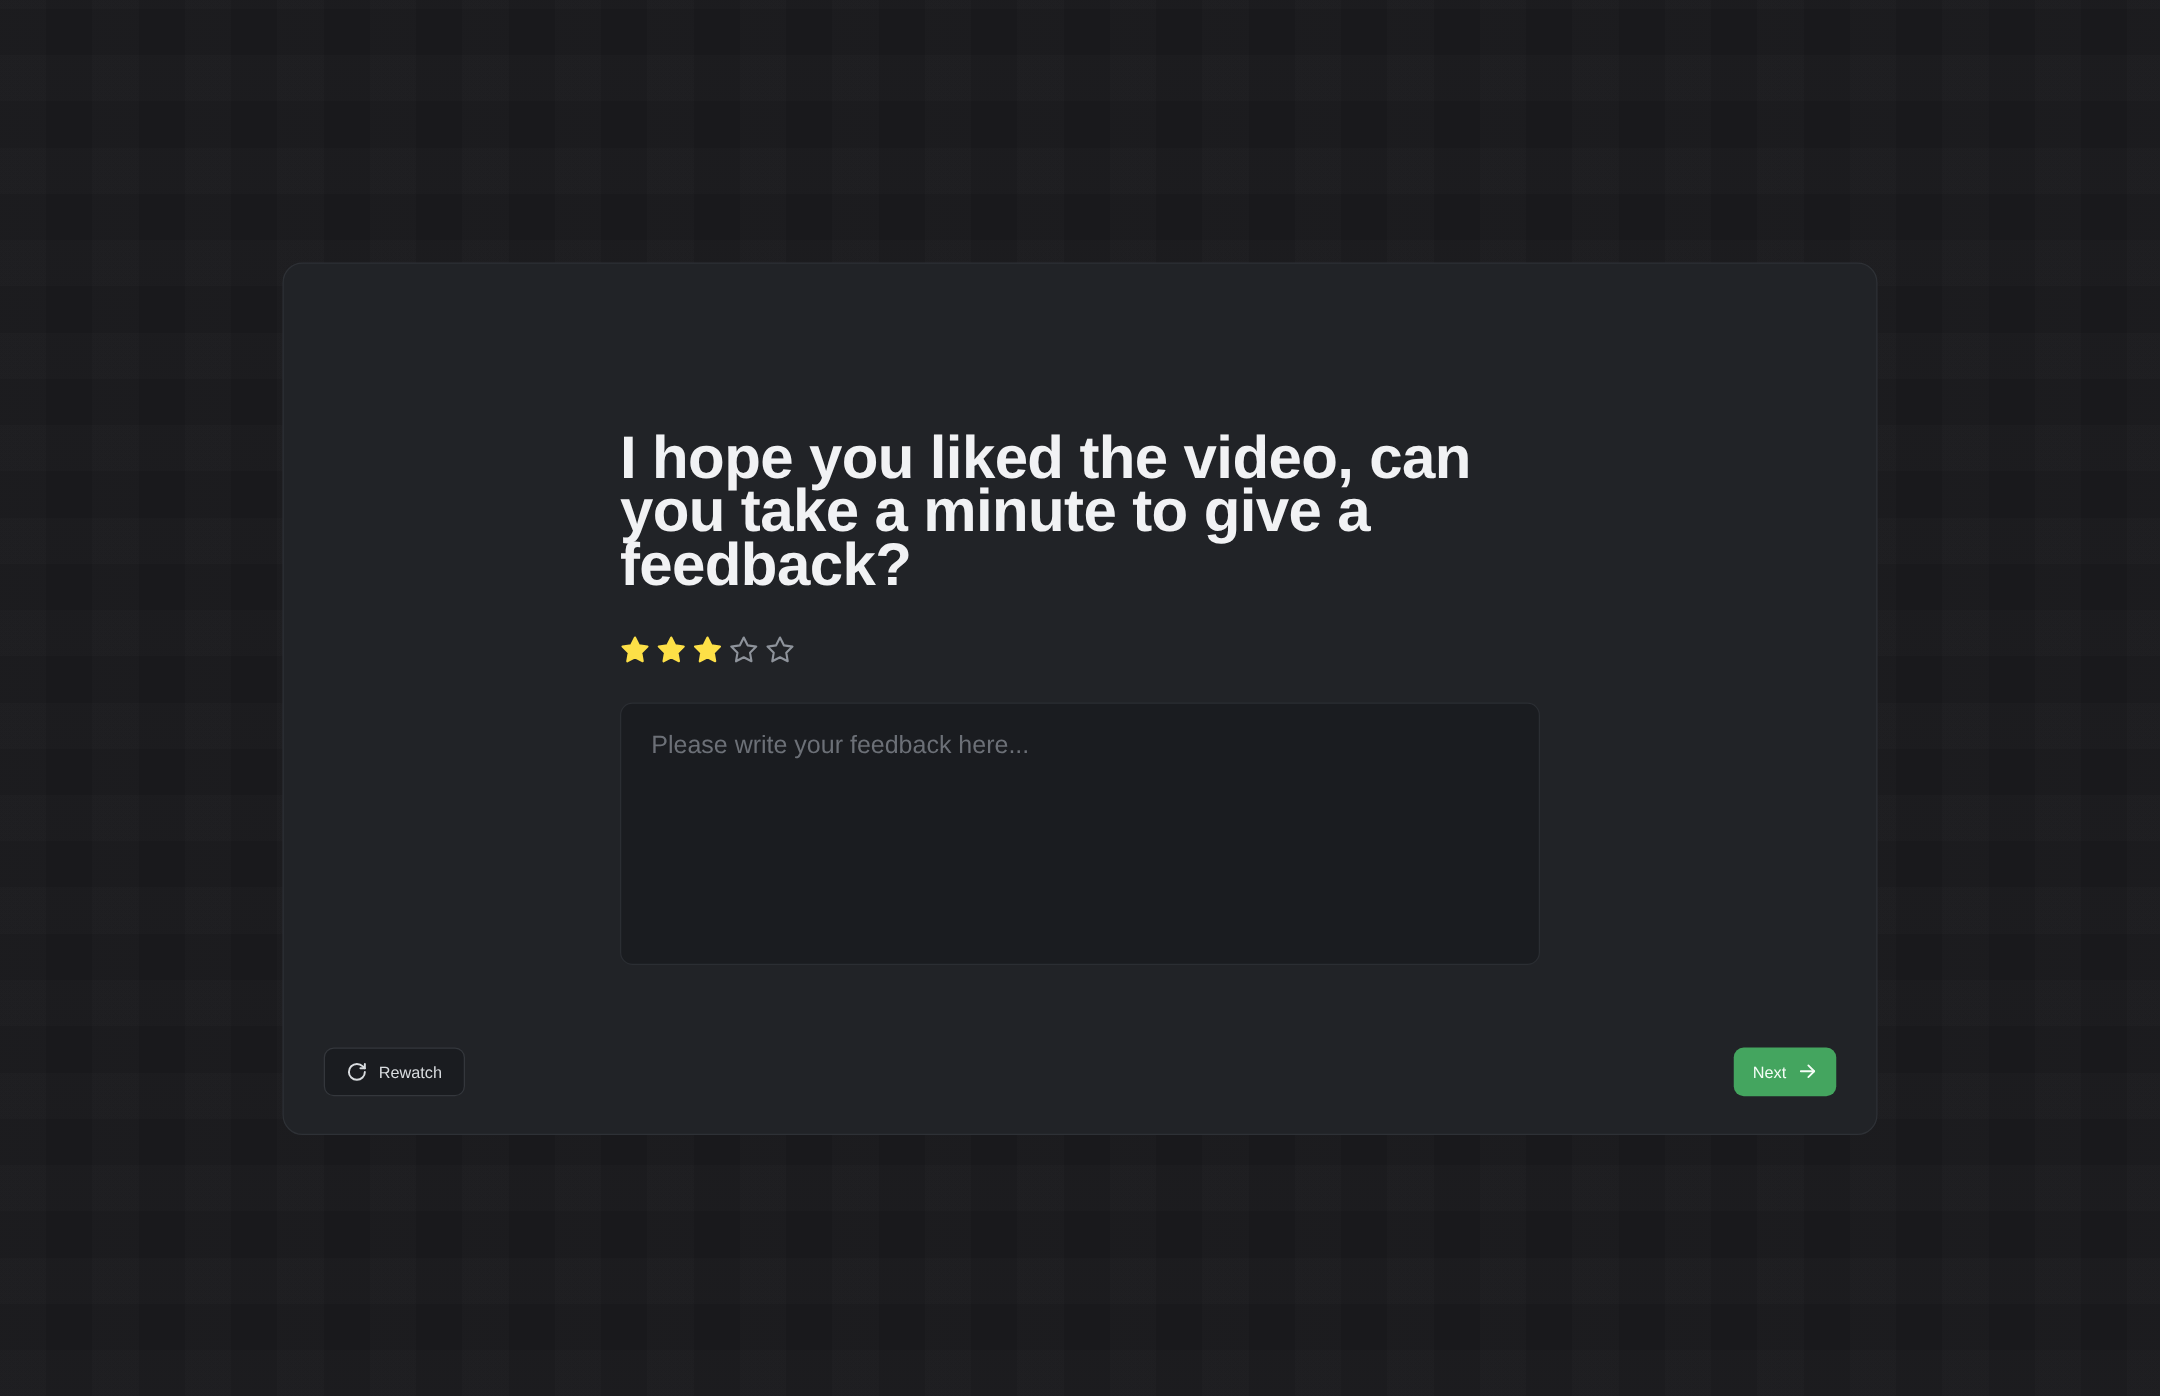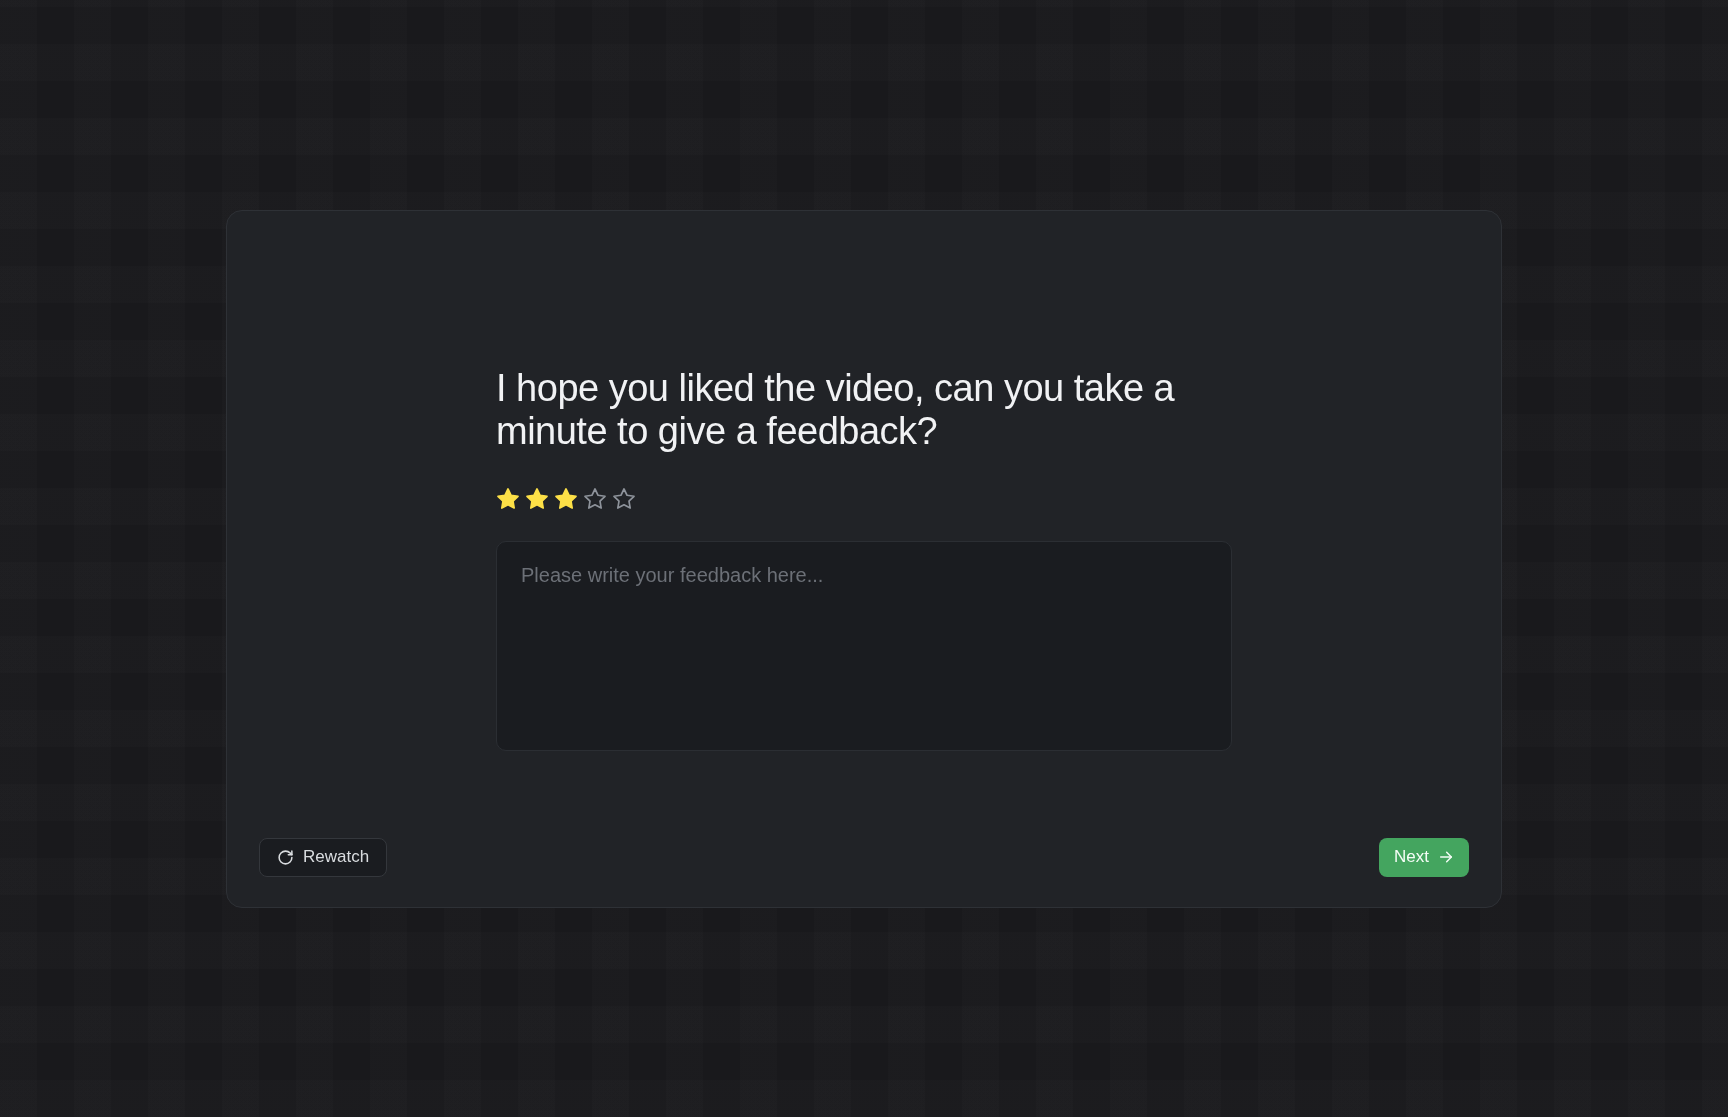--- a/index.html
+++ b/index.html
@@ -29,23 +29,23 @@
     align-items: center;
     justify-content: center;
   }
   .content-column {
     width: 736px;
     display: flex;
     flex-direction: column;
   }
   .heading {
     color: #f1f2f4;
-    font-size: 38px;
+    font-size: 48px;
     line-height: 43px;
-    font-weight: 400;
+    font-weight: 700;
     letter-spacing: -0.5px;
     margin-bottom: 34px;
   }
   .stars {
     display: flex;
     align-items: center;
     gap: 5px;
     margin-bottom: 30px;
   }
   .star { width: 24px; height: 24px; cursor: pointer; display: block; }
@@ -72,21 +72,21 @@
     align-items: center;
     justify-content: space-between;
   }
   .btn {
     height: 39px;
     display: inline-flex;
     align-items: center;
     gap: 9px;
     border-radius: 8px;
     font-family: "Liberation Sans", sans-serif;
-    font-size: 17px;
+    font-size: 13px;
     cursor: pointer;
   }
   .btn-secondary {
     background: var(--input-bg, #1a1c20);
     border: 1px solid #34373c;
     color: #d9dcdf;
     padding: 0 17px;
   }
   .btn-primary {
     background: var(--accent-green, #44a55f);

